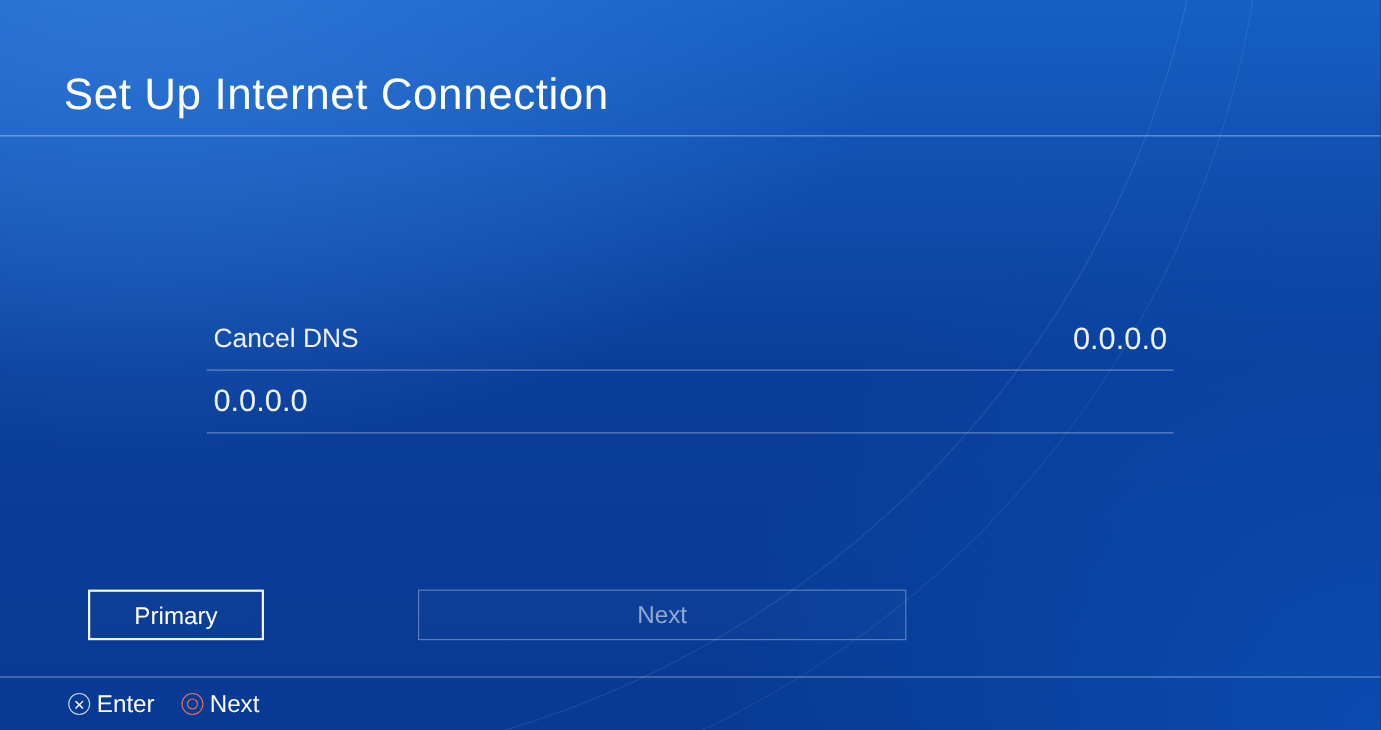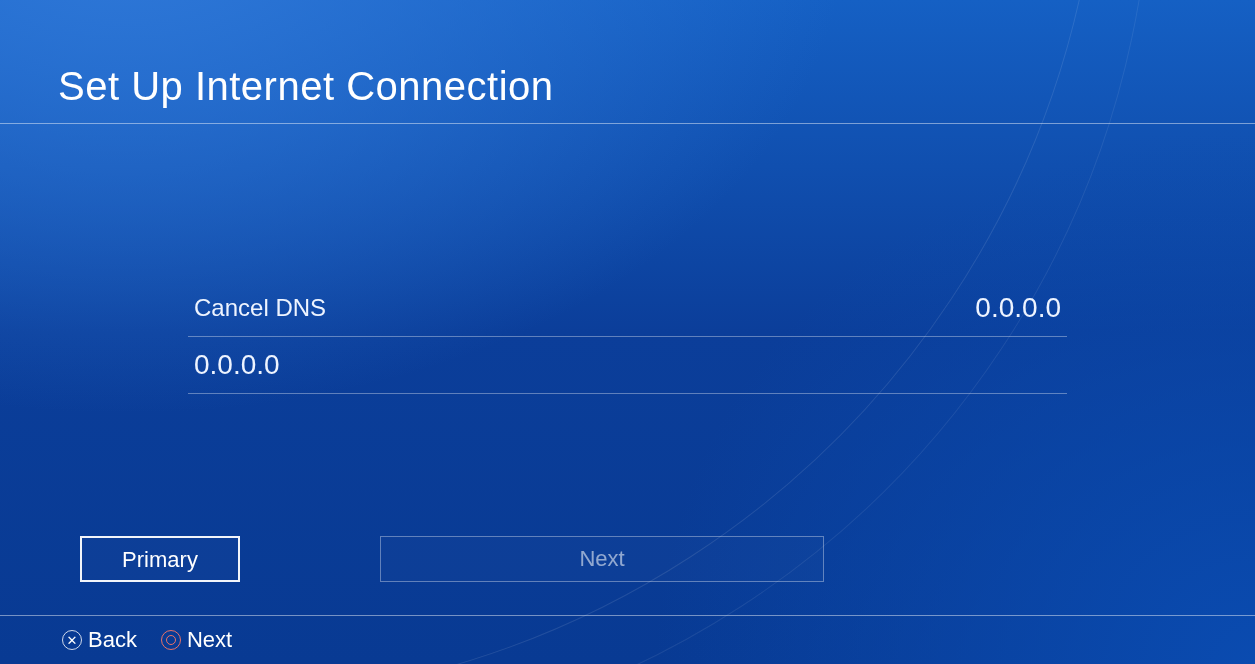--- a/index.html
+++ b/index.html
@@ -185,20 +185,20 @@
 
     <div class="actions">
       <div class="btn btn-cancel">Primary</div>
       <div class="btn btn-next">Next</div>
     </div>
   </div>
 
   <div class="footer">
     <div class="hint">
       <span class="glyph">✕</span>
-      <span>Back</span>
+      <span>Enter</span>
     </div>
     <div class="hint">
       <span class="glyph circle-red"></span>
       <span>Next</span>
     </div>
   </div>
 </div>
 
 </body></html>

